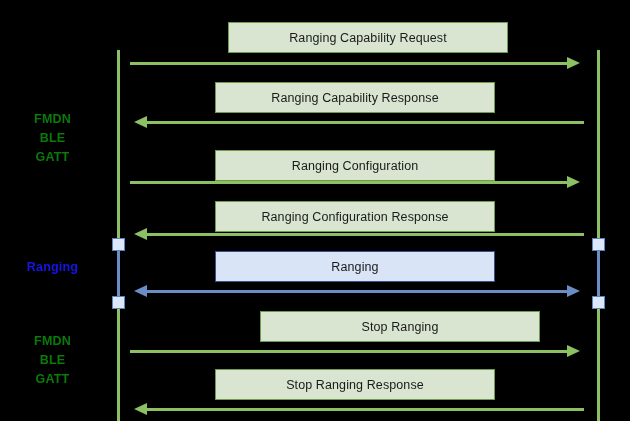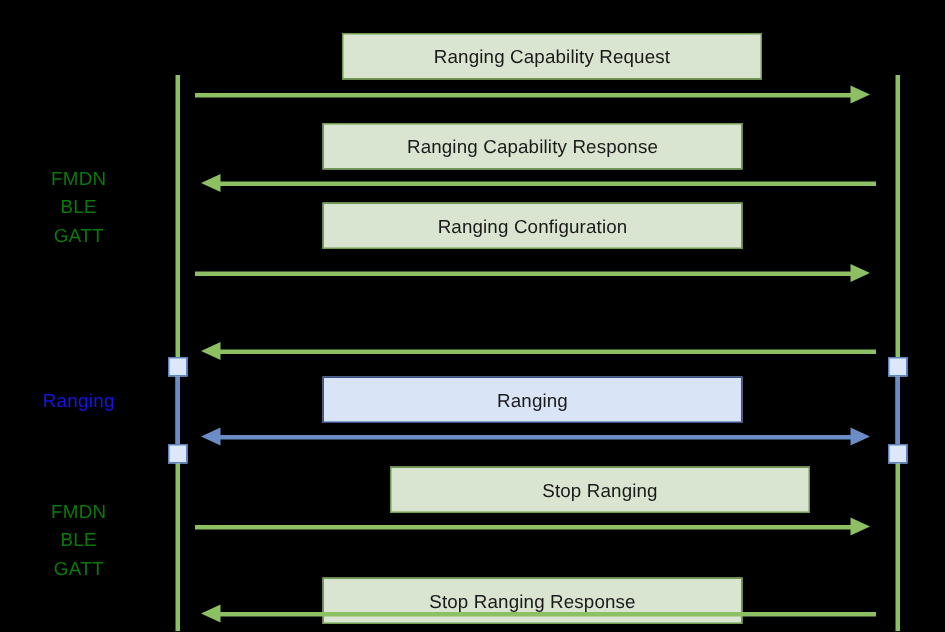--- a/index.html
+++ b/index.html
@@ -28,21 +28,21 @@
   .lifeline-left  { left: 117px; }
   .lifeline-right { left: 597px; }
 
   
   .phase-label {
     position: absolute;
     left: 0;
     width: 105px;
     text-align: center;
     font-size: 12.5px;
-    font-weight: normal;
+    font-weight: bold;
     line-height: 19px;
     letter-spacing: 0.2px;
     white-space: pre-line;
   }
   .phase-label.green { color: #0a7a0a; }
   .phase-label.blue  { color: #1515e8; }
 
   
   .msg-box {
     position: absolute;
@@ -143,26 +143,27 @@
     <div class="shaft" style="left:0; right:12px;"></div>
     <div class="head right"></div>
   </div>
 
   <div class="msg-box green" style="top:82px;">Ranging Capability Response</div>
   <div class="arrow green" style="top:114px; left:134px; width:450px;">
     <div class="shaft" style="left:12px; right:0;"></div>
     <div class="head left"></div>
   </div>
 
-  <div class="msg-box green" style="top:135px;">Ranging Configuration</div>
+  <div class="msg-box green" style="top:150px;">Ranging Configuration</div>
   <div class="arrow green" style="top:174px; left:130px; width:450px;">
     <div class="shaft" style="left:0; right:12px;"></div>
     <div class="head right"></div>
   </div>
 
+  <div class="msg-box green" style="top:201px;">Ranging Configuration Response</div>
   <div class="arrow green" style="top:226px; left:134px; width:450px;">
     <div class="shaft" style="left:12px; right:0;"></div>
     <div class="head left"></div>
   </div>
 
   <div class="activation-bar" style="left:117px; top:244px; height:58px;"></div>
   <div class="activation-node" style="left:112px; top:238px;"></div>
   <div class="activation-node" style="left:112px; top:296px;"></div>
 
   <div class="activation-bar" style="left:597px; top:244px; height:58px;"></div>
@@ -175,19 +176,19 @@
     <div class="head left"></div>
     <div class="head right"></div>
   </div>
 
   <div class="msg-box green" style="top:311px;margin-left:45px;">Stop Ranging</div>
   <div class="arrow green" style="top:343px; left:130px; width:450px;">
     <div class="shaft" style="left:0; right:12px;"></div>
     <div class="head right"></div>
   </div>
 
-  <div class="msg-box green" style="top:385px;">Stop Ranging Response</div>
+  <div class="msg-box green" style="top:369px;">Stop Ranging Response</div>
   <div class="arrow green" style="top:401px; left:134px; width:450px;">
     <div class="shaft" style="left:12px; right:0;"></div>
     <div class="head left"></div>
   </div>
 
 </div>
 
 </body></html>

